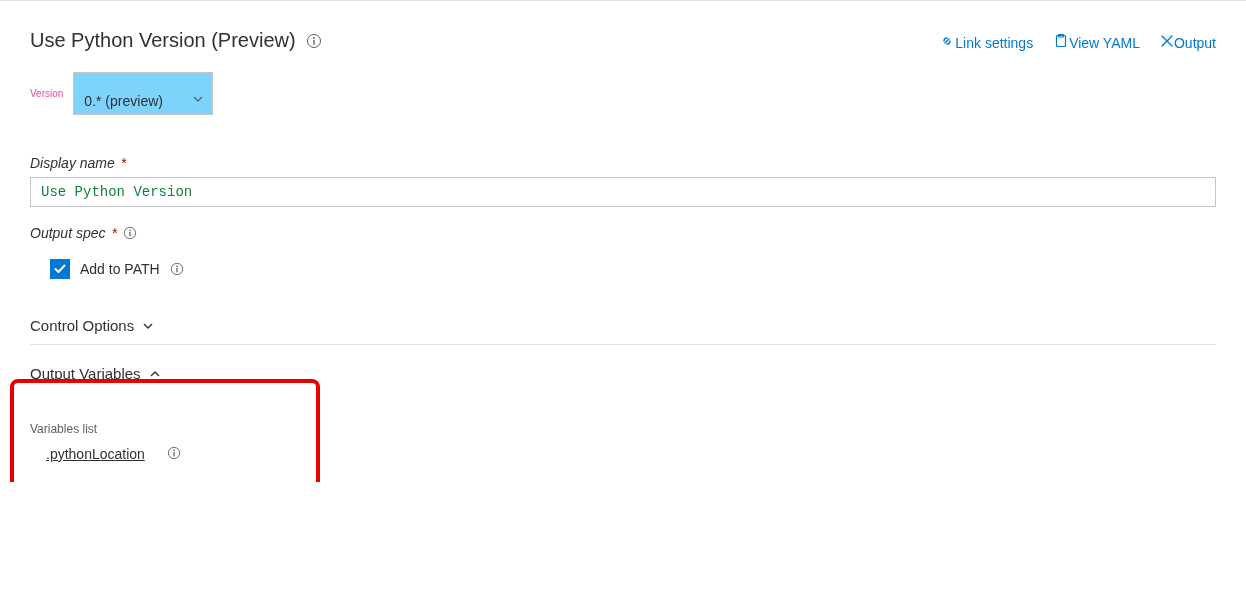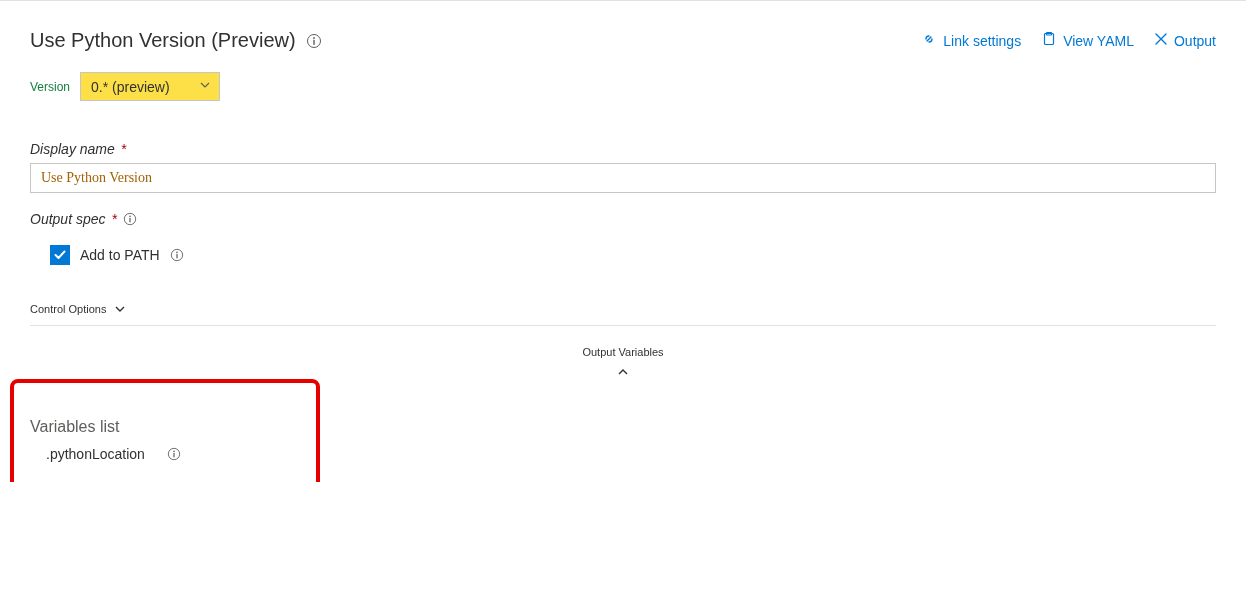--- a/index.html
+++ b/index.html
@@ -15,66 +15,65 @@
       padding: 0;
       width: 1246px;
     }
     .container {
       padding: 28px 30px 20px 30px;
       border-top: 1px solid #e1e1e1;
     }
     .header-row {
       display: flex;
       justify-content: space-between;
-      align-items: center;
+      align-items: flex-end;
       margin-bottom: 20px;
     }
     .title-group {
       display: flex;
       align-items: center;
       gap: 10px;
     }
     .page-title {
       font-size: 20px;
       font-weight: 400;
       color: #323130;
     }
     .actions {
       display: flex;
       gap: 20px;
       align-items: center;
     }
     .action-link {
       display: flex;
       align-items: center;
-      gap: 6px;
       color: #0078d4;
       text-decoration: none;
       font-size: 14px;
       cursor: pointer;
     }
     .version-row {
       display: flex;
       align-items: center;
       gap: 10px;
       margin-bottom: 40px;
     }
     .version-label {
-      font-size: 12px;
-      color: #15803d;
+      font-size: 10px;
+      color: #ec4899;
     }
     .version-select {
       display: flex;
       justify-content: space-between;
       border: 1px solid #c8c6c4;
-      padding: 6px 8px 5px 10px;
+      padding: 20px 8px 5px 10px;
       min-width: 140px;
       cursor: pointer;
       font-size: 14px;
-      background: #fde047;
+      background: #7dd3fc;
     }
     .field-group {
       margin-bottom: 18px;
     }
     .field-label {
       display: flex;
       align-items: center;
       gap: 6px;
       margin-bottom: 6px;
       font-size: 14px;
@@ -82,22 +81,22 @@
       font-style: italic;
     }
     .required {
       color: #a80000;
     }
     .text-input {
       width: 100%;
       border: 1px solid #c8c6c4;
       padding: 6px 10px;
       font-size: 14px;
-      font-family: Liberation Serif, serif;
-      color: #a16207;
+      font-family: Liberation Mono, monospace;
+      color: #15803d;
       background: #fff;
     }
     .checkbox-row {
       display: flex;
       align-items: center;
       gap: 10px;
       margin-top: 10px;
       margin-bottom: 28px;
       margin-left: 20px;
     }
@@ -113,43 +112,43 @@
     .checkbox svg {
       display: block;
     }
     .section-header {
       display: flex;
       align-items: center;
       gap: 8px;
       padding: 10px 0;
       border-bottom: 1px solid #e1e1e1;
       cursor: pointer;
-      font-size: 11px;
+      font-size: 15px;
       color: #323130;
     }
     .section-header.no-border {
       border-bottom: none;
-      flex-direction: column;
     }
     .section-content {
       padding-top: 18px;
     }
     .variables-label {
-      font-size: 16px;
+      font-size: 12px;
       color: #605e5c;
       margin-top: 12px;
       margin-bottom: 10px;
     }
     .variable-item {
       display: flex;
-      align-items: center;
+      align-items: flex-start;
       gap: 22px;
       padding-left: 16px;
       font-size: 14px;
       color: #323130;
+      text-decoration: underline;
     }
     .info-icon {
       display: inline-flex;
       cursor: pointer;
     }
     .chevron {
       display: inline-flex;
     }
     .highlight-box {
       position: absolute;

